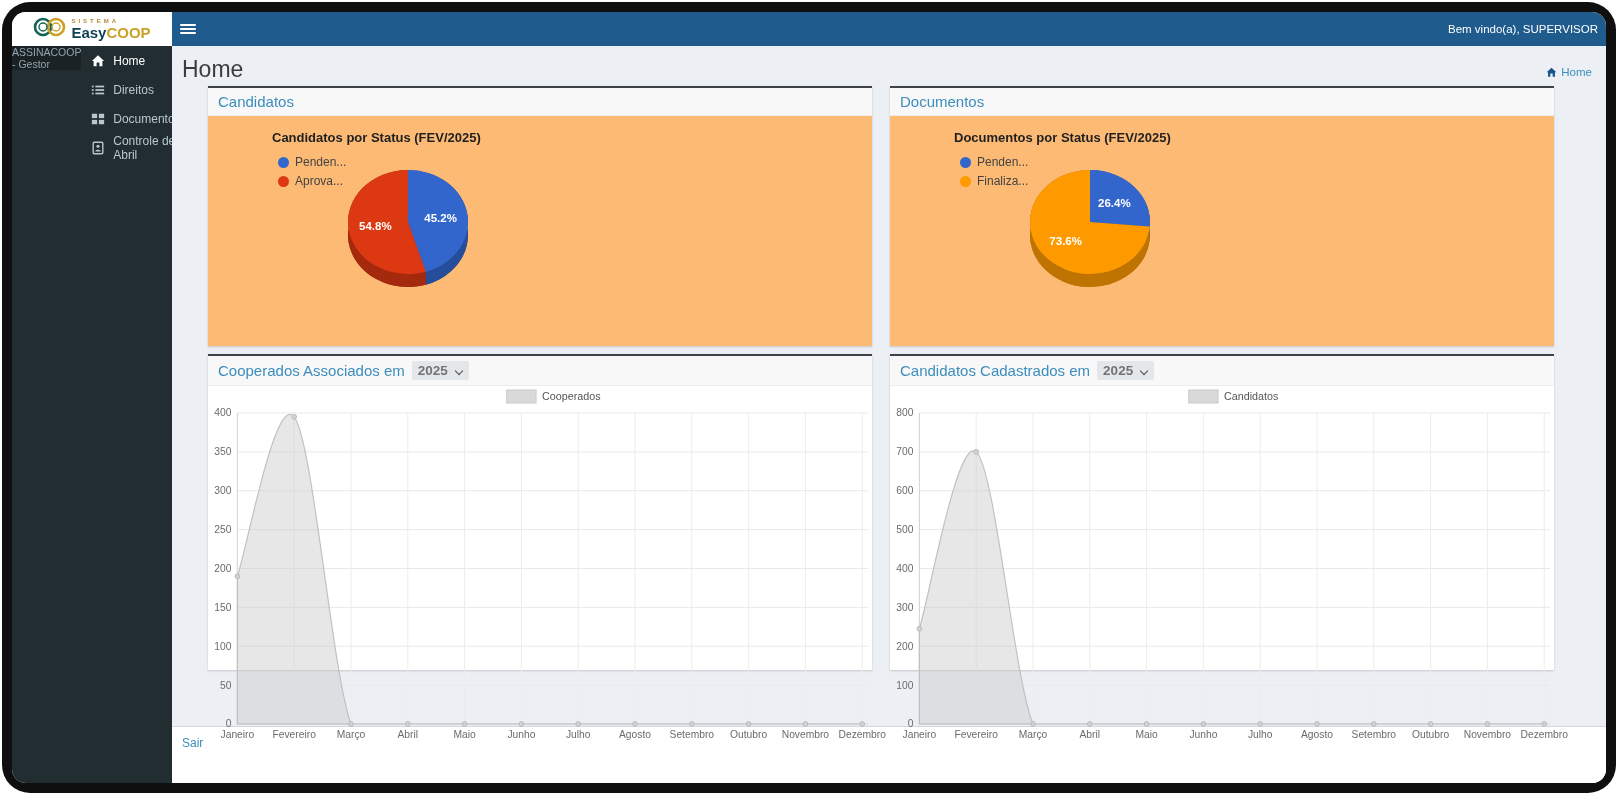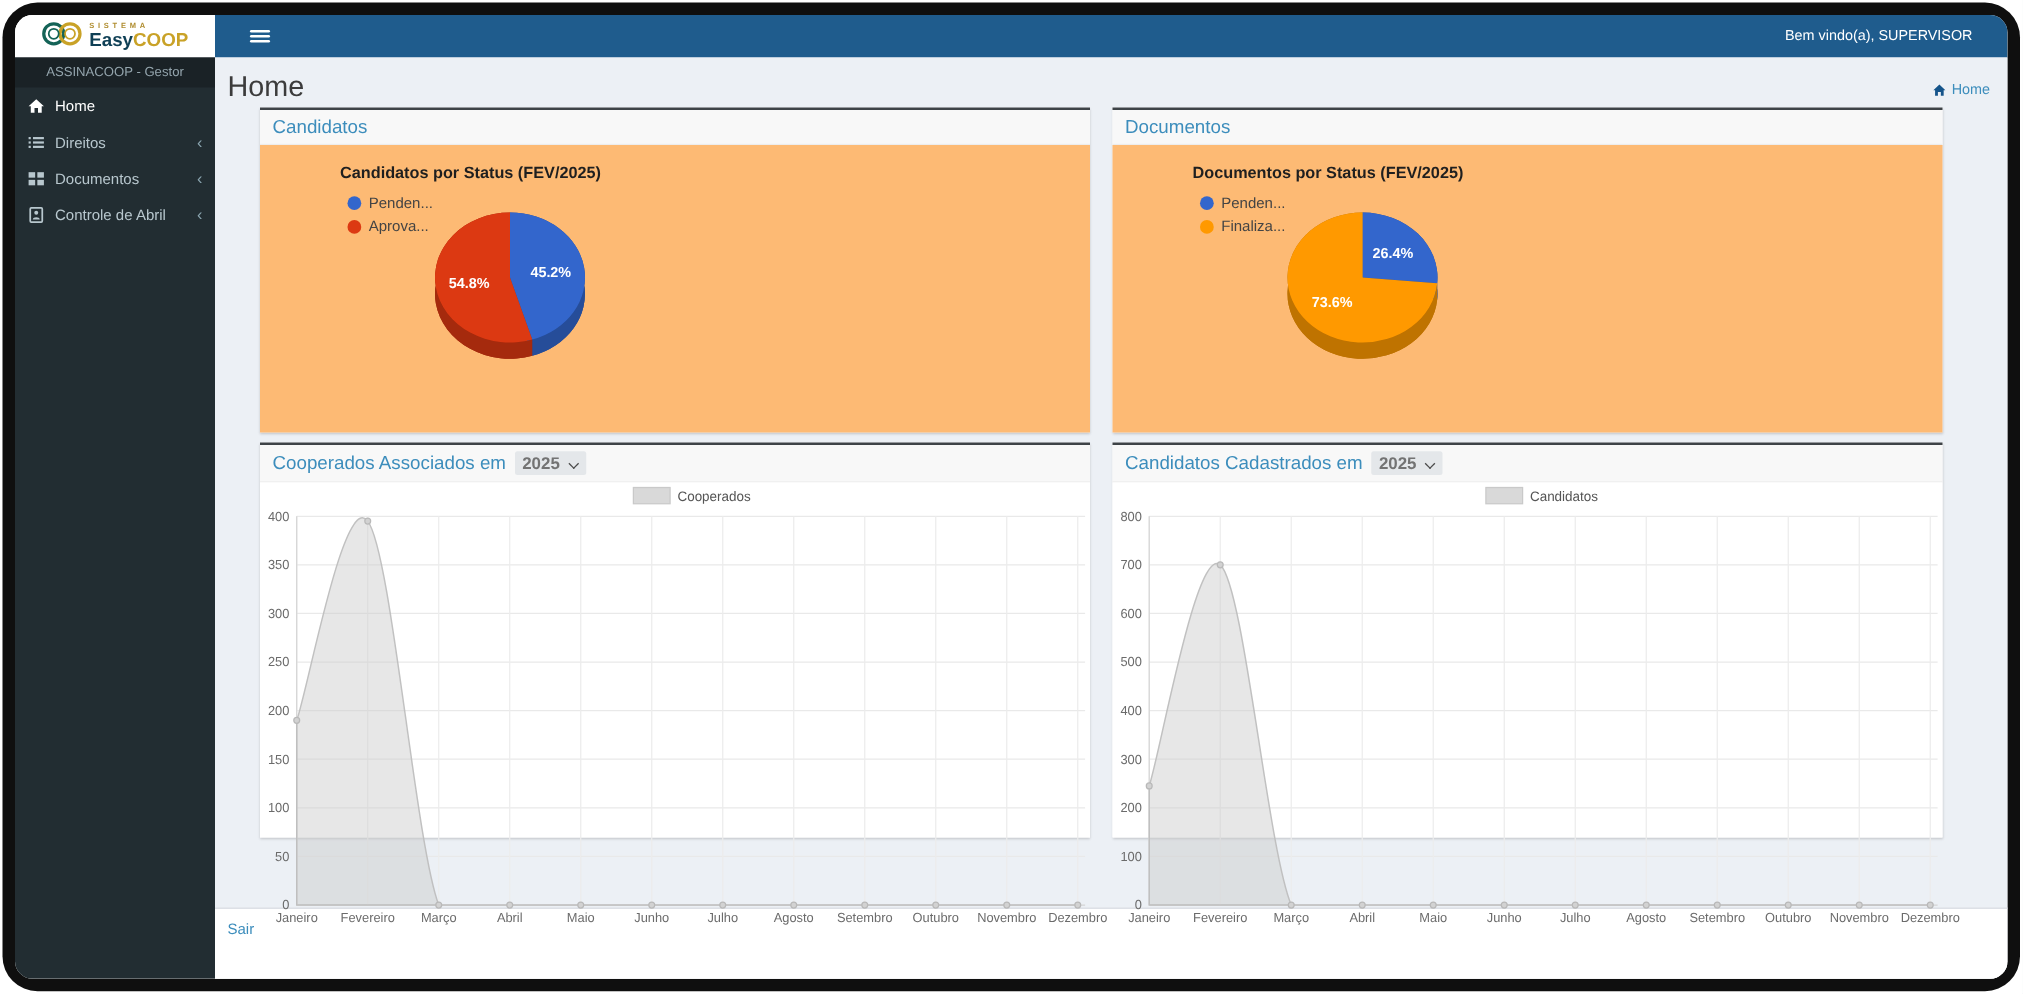--- a/index.html
+++ b/index.html
@@ -11,28 +11,28 @@
          display:flex; flex-direction:column; }
 
   
   .header-row { display:flex; height:34px; flex:0 0 34px; }
   .logo-cell { width:160px; flex:0 0 160px; background:#fff; display:flex; align-items:center; justify-content:center; gap:4px; }
   .logo-text { line-height:1; }
   .logo-sys { font-size:6px; letter-spacing:3px; color:#b08d2f; font-weight:bold; display:block; margin-bottom:1px; }
   .logo-main { font-size:15px; font-weight:bold; }
   .logo-easy { color:#0e3f55; }
   .logo-coop { color:#c9a227; }
-  .navbar { flex:1; background:#1f5c8d; display:flex; align-items:center; justify-content:space-between; padding:0 28px; }
+  .navbar { flex:1; background:#1f5c8d; display:flex; align-items:center; justify-content:space-between; padding:0 8px; }
   .hamburger { width:16px; cursor:pointer; display:flex; flex-direction:column; gap:2px; }
   .hamburger i { display:block; height:2px; background:#fff; border-radius:1px; }
   .welcome { color:#fff; font-size:11.5px; }
 
   
   .body-row { flex:1; display:flex; min-height:0; }
-  .sidebar { width:160px; flex:0 0 160px; background:#222d32; display:flex; flex-direction:column; }
+  .sidebar { width:160px; flex:0 0 160px; background:#222d32; display:flex; flex-direction:row; }
   .side-subtitle { height:24px; background:#1a2226; color:#94a5ad; font-size:10.5px;
                    display:flex; align-items:center; justify-content:center; }
   .side-item { height:29px; display:flex; align-items:center; gap:8px; padding:0 10px;
                color:#b8c7ce; font-size:12px; cursor:pointer; }
   .side-item.active { color:#ffffff; }
   .side-item .s-icon { width:14px; height:14px; display:inline-flex; }
   .side-item .s-icon svg { width:14px; height:14px; }
   .side-item .s-label { flex:1; }
   .side-item .s-chevron { color:#8aa4af; font-size:13px; line-height:1; }
 

